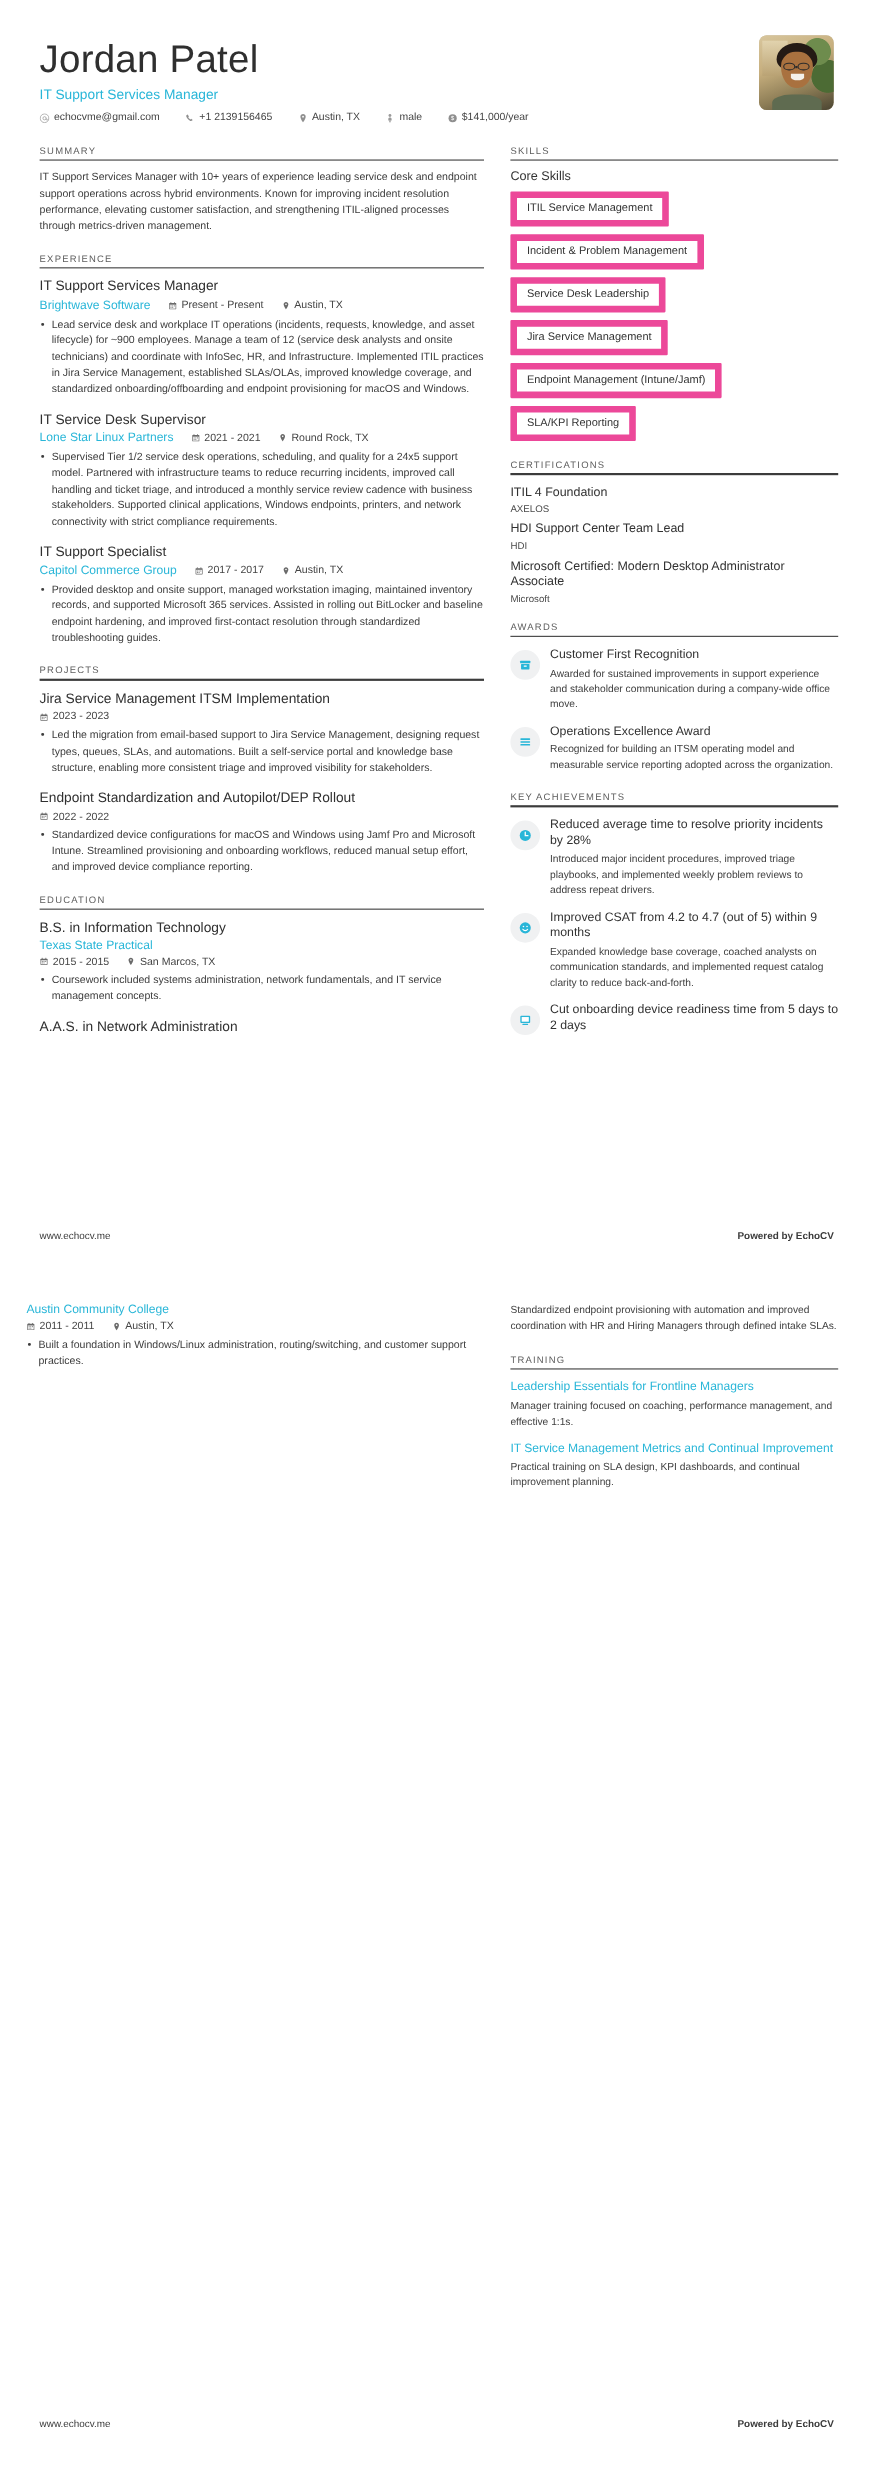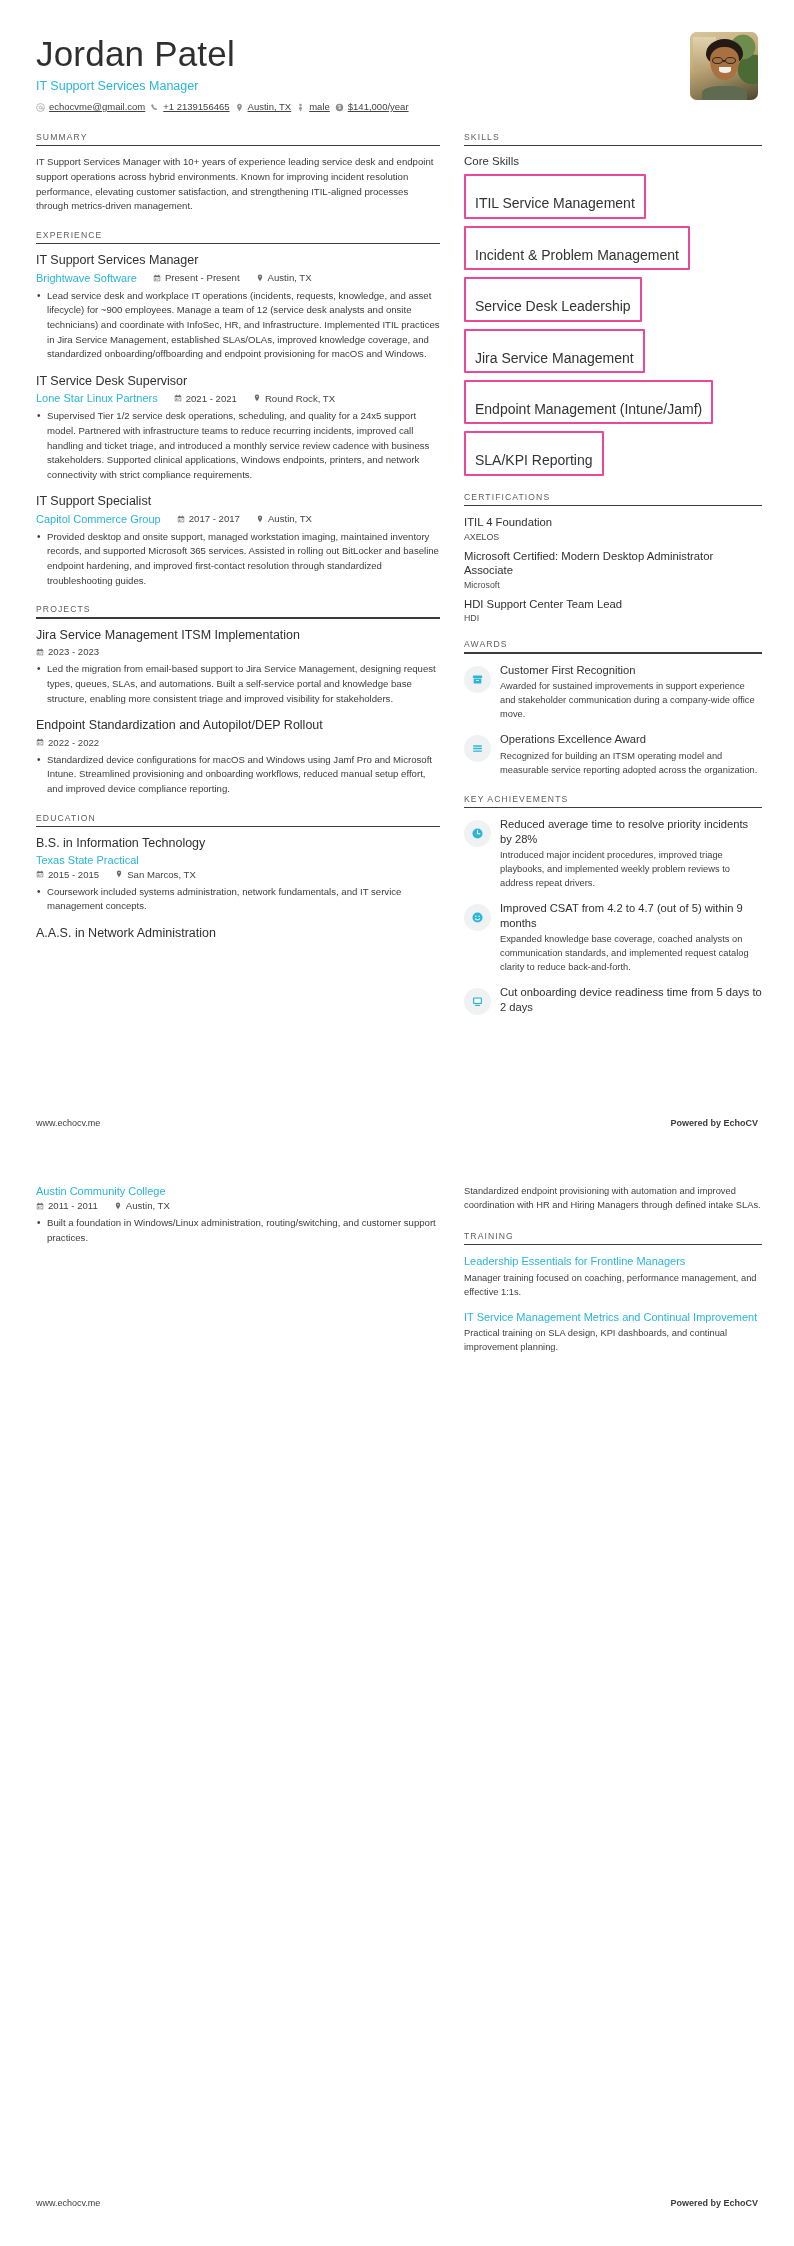--- a/index.html
+++ b/index.html
@@ -35,24 +35,23 @@
     font-size: 12.5px;
     color: #29b6d8;
     margin-top: 5px;
     font-weight: 400;
   }
   .contact-row {
     margin-top: 9px;
     display: flex;
     flex-wrap: wrap;
     align-items: center;
-    gap: 4px 5px;
+    gap: 4px 23px;
     font-size: 9.5px;
     color: #434343;
-    text-decoration: underline;
   }
   .contact-item { display: flex; align-items: center; gap: 4px; white-space: nowrap; }
   .contact-item svg { display: block; flex: none; }
   .ci-text { line-height: 1; }
 
   .photo {
     width: 68px; height: 68px;
     border-radius: 7px;
     overflow: hidden;
     flex: none;
@@ -140,23 +139,23 @@
     position: absolute;
     left: 1px; top: -1px;
     font-size: 10px;
     color: #3c3c3c;
   }
 
   
   .skill-group-title { font-size: 11.5px; color: #333; margin-bottom: 7px; }
   .chips { display: flex; flex-direction: column; align-items: flex-start; gap: 7px; }
   .chip {
-    border: 2px solid #ec4899;
-    padding: 20px 9px 5px 9px;
-    font-size: 14px;
+    border: 6px solid #ec4899;
+    padding: 4px 9px 5px 9px;
+    font-size: 10px;
     color: #333;
     border-radius: 1px;
     line-height: 1.1;
     background: #fff;
   }
 
   
   .cert { margin-bottom: 7px; }
   .cert-name { font-size: 11.3px; color: #313131; line-height: 1.28; }
   .cert-issuer { font-size: 8.8px; color: #4a4a4a; margin-top: 2px; }
@@ -186,21 +185,21 @@
     display: flex; justify-content: space-between; align-items: center;
     font-size: 9px; color: #3b3b3b;
   }
   .footer .powered { font-weight: bold; }
   .footer-1 { top: 1118px; }
   .footer-2 { top: 2198px; }
 
   
   .cont-left {
     position: absolute;
-    left: 36px; top: 1185px; width: 404px;
+    left: 24px; top: 1185px; width: 404px;
   }
   .cont-right {
     position: absolute;
     left: 464px; top: 1185px; width: 298px;
   }
 </style>
 </head>
 <body>
 
 <div class="page">
@@ -515,26 +514,26 @@
       </div>
 
       <div class="section">
         <div class="sec-title">CERTIFICATIONS</div>
         <div class="sec-rule"></div>
         <div class="cert">
           <div class="cert-name">ITIL 4 Foundation</div>
           <div class="cert-issuer">AXELOS</div>
         </div>
         <div class="cert">
+          <div class="cert-name">HDI Support Center Team Lead</div>
+          <div class="cert-issuer">HDI</div>
+        </div>
+        <div class="cert">
           <div class="cert-name">Microsoft Certified: Modern Desktop Administrator Associate</div>
           <div class="cert-issuer">Microsoft</div>
-        </div>
-        <div class="cert">
-          <div class="cert-name">HDI Support Center Team Lead</div>
-          <div class="cert-issuer">HDI</div>
         </div>
       </div>
 
       <div class="section">
         <div class="sec-title">AWARDS</div>
         <div class="sec-rule"></div>
 
         <div class="ach">
           <div class="ach-icon">
             <svg width="13" height="13" viewBox="0 0 16 16">

